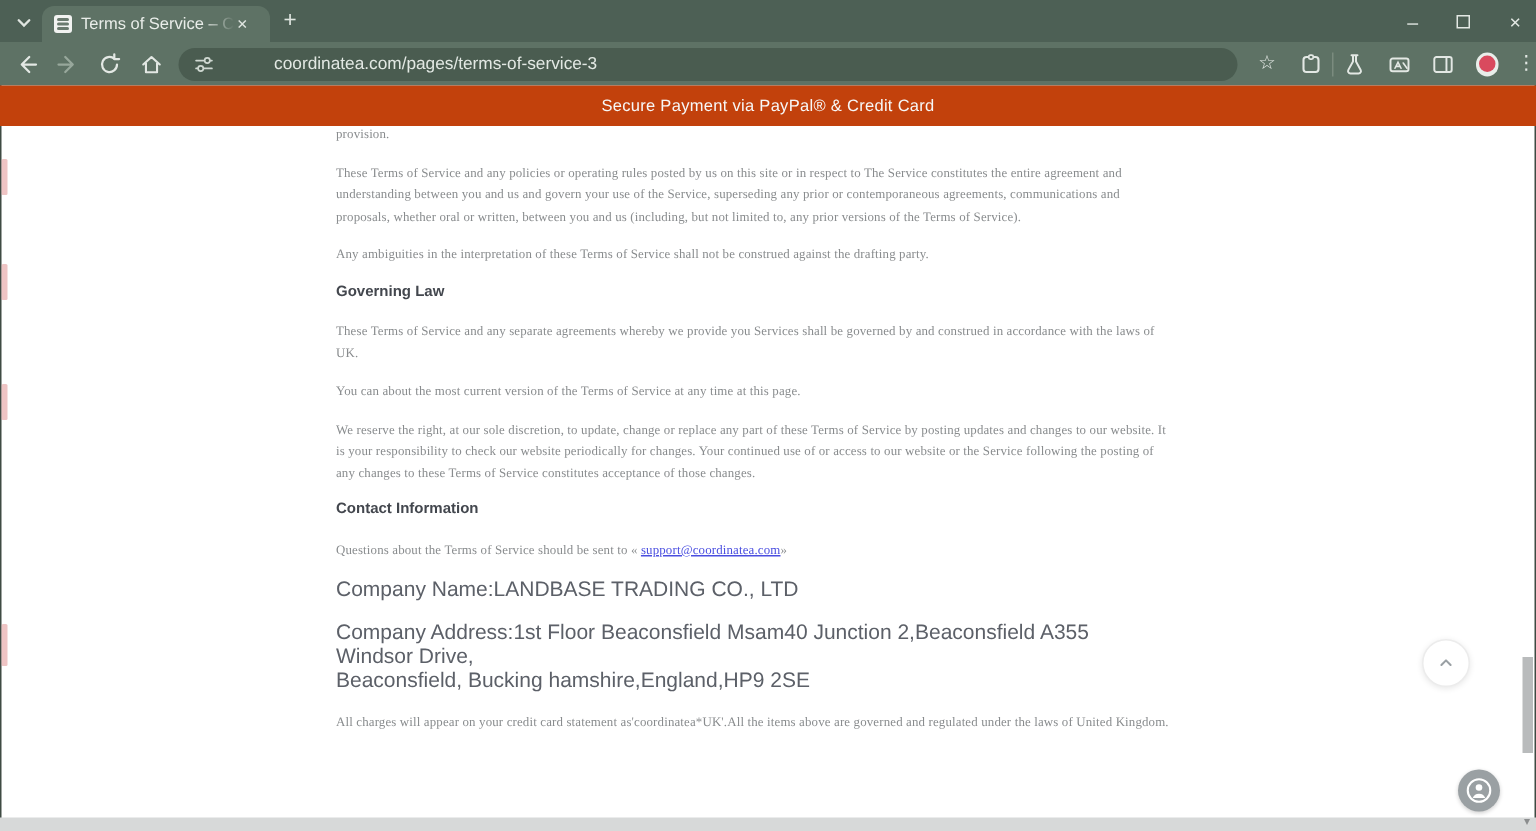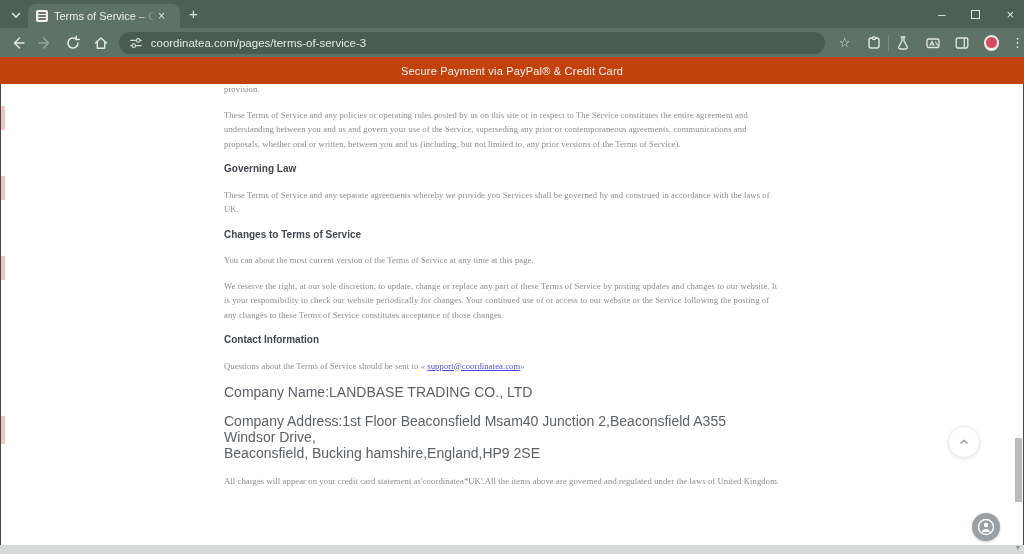--- a/index.html
+++ b/index.html
@@ -24,21 +24,21 @@
   .wincontrols { position:absolute; right:10px; top:0; height:28px; display:flex; align-items:center; gap:26px; }
   .wc { color:#e3e8e4; font-size:13px; cursor:pointer; line-height:13px; }
   .maxbox { width:9px; height:9px; border:1.3px solid #e3e8e4; display:inline-block; cursor:pointer; }
 
   
   .toolbar { position:absolute; left:0; top:28px; width:1024px; height:29px; background:#5e7265;
     display:flex; align-items:center; }
   .navicon { width:16px; height:16px; flex:0 0 16px; cursor:pointer; }
   .sp { display:inline-block; }
   .urlbar { height:22px; width:726px; margin-left:10px; background:#4a5c50; border-radius:11px;
-    display:flex; align-items:center; padding:0 10px; cursor:text; }
+    display:flex; align-items:center; padding:0 10px; cursor:text;gap:32px; }
   .url-text { color:#e2e8e3; font-size:11.5px; margin-left:8px; white-space:nowrap; }
   .divider { width:1px; height:16px; background:#7b8b7f; margin:0 6px; }
   .avatar { width:16px; height:16px; border-radius:50%; background:#e9eeea; display:flex;
     align-items:center; justify-content:center; cursor:pointer; }
   .avatar b { width:11px; height:11px; border-radius:50%; background:#d94a5e; display:block; }
   .kebab { color:#e3e8e4; font-size:13px; cursor:pointer; font-family:"DejaVu Sans",sans-serif; }
   .star { color:#e3e8e4; font-size:13px; cursor:pointer; font-family:"DejaVu Sans",sans-serif; }
 
   
   .banner { position:absolute; left:0; top:57px; width:1024px; height:27px; background:#c2410c;
@@ -149,23 +149,23 @@
     <span class="kebab">⋮</span>
   </div>
 
   <div class="banner">
     <span>Secure Payment via PayPal® &amp; Credit Card</span>
   </div>
 
   <div class="page">
     <p>provision.</p>
     <p>These Terms of Service and any policies or operating rules posted by us on this site or in respect to The Service constitutes the entire agreement and understanding between you and us and govern your use of the Service, superseding any prior or contemporaneous agreements, communications and proposals, whether oral or written, between you and us (including, but not limited to, any prior versions of the Terms of Service).</p>
+    <p>Any ambiguities in the interpretation of these Terms of Service shall not be construed against the drafting party.</p>
     <h3>Governing Law</h3>
     <p>These Terms of Service and any separate agreements whereby we provide you Services shall be governed by and construed in accordance with the laws of UK.</p>
-    <h3>Changes to Terms of Service</h3>
     <p>You can about the most current version of the Terms of Service at any time at this page.</p>
     <p>We reserve the right, at our sole discretion, to update, change or replace any part of these Terms of Service by posting updates and changes to our website. It is your responsibility to check our website periodically for changes. Your continued use of or access to our website or the Service following the posting of any changes to these Terms of Service constitutes acceptance of those changes.</p>
     <h3>Contact Information</h3>
     <p><span>Questions about the Terms of Service should be sent to « </span><a class="maillink">support@coordinatea.com</a><span>»</span></p>
     <div class="biginfo">Company Name:LANDBASE TRADING CO., LTD</div>
     <div class="biginfo"><span>Company Address:1st Floor Beaconsfield Msam40 Junction 2,Beaconsfield A355 Windsor Drive,</span><br><span>Beaconsfield, Bucking hamshire,England,HP9 2SE</span></div>
     <p>All charges will appear on your credit card statement as'coordinatea*UK'.All the items above are governed and regulated under the laws of United Kingdom.</p>
   </div>
 
   <div class="edge-marker" style="top:106px; height:24px;"></div>

